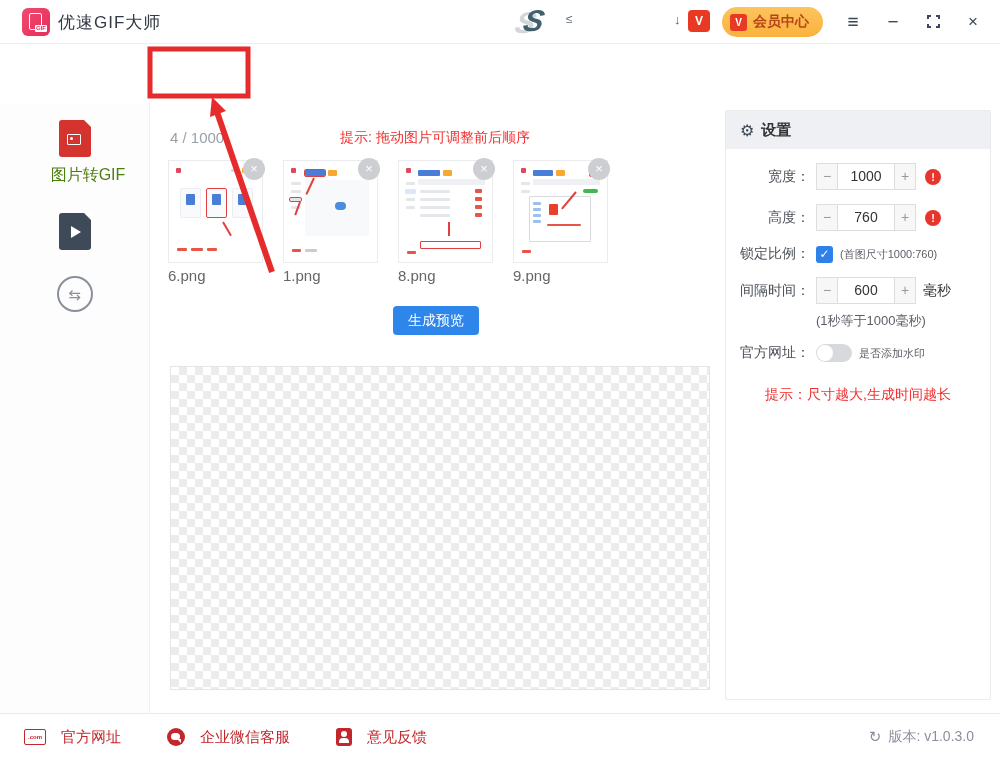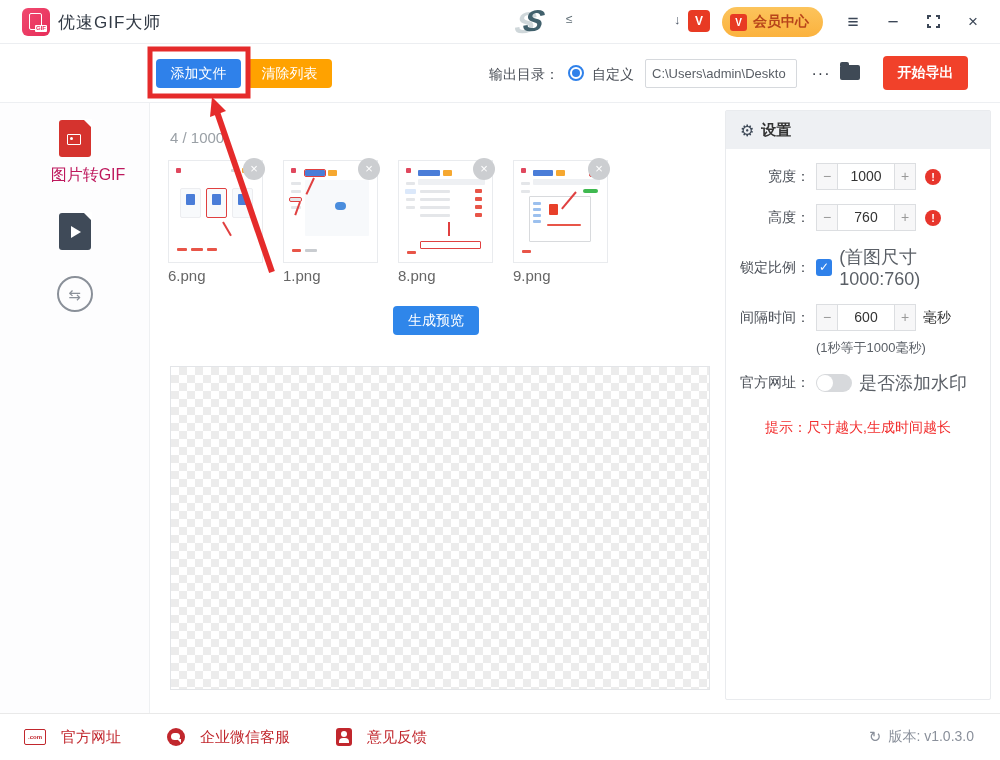--- a/index.html
+++ b/index.html
@@ -61,21 +61,21 @@
     background:#3f4a56; border-radius:2px 2px 0 0; }
   .btn-export { position:absolute; left:883px; top:12px; width:85px; height:34px; background:#f1412a;
     font-weight:bold; }
 
   
   .sidebar { position:absolute; left:0; top:103px; width:150px; height:610px; background:#fdfdfe;
     border-right:1px solid #eef0f2; }
   .side-item { width:100%; text-align:center; cursor:pointer; }
   .si-1 { margin-top:17px; } .si-2 { margin-top:27px; } .si-3 { margin-top:26px; }
   .side-label { font-size:16px; color:#3f454d; margin-top:8px; }
-  .side-item.active .side-label { color:#be185d;margin-left:27px; }
+  .side-item.active .side-label { color:#4d7c0f;margin-left:27px; }
   .doc-ico { position:relative; width:32px; height:37px; margin:0 auto; border-radius:3px; }
   .doc-red { background:#d5332e; } .doc-dark { background:#3f4a58; }
   .doc-ico::before { content:""; position:absolute; right:-1px; top:-1px; width:0; height:0;
     border-left:9px solid transparent; border-top:9px solid #fff; }
   .doc-red .pic { position:absolute; left:8px; top:14px; width:14px; height:11px; border:1.5px solid #fff;
     border-radius:1px; }
   .doc-red .pic::after { content:""; position:absolute; left:2px; top:2px; width:3px; height:3px;
     border-radius:50%; background:#fff; }
   .doc-dark .play { position:absolute; left:12px; top:13px; width:0; height:0;
     border-left:10px solid #fff; border-top:6px solid transparent; border-bottom:6px solid transparent; }
@@ -121,21 +121,21 @@
   .set-label { width:84px; text-align:right; font-size:14px; color:#4a4f57; flex:0 0 84px; }
   .stepper { display:flex; margin-left:6px; }
   .step-btn { width:22px; height:27px; background:#f7f7f8; border:1px solid #dcdee1; color:#999;
     font-size:14px; cursor:pointer; text-align:center; line-height:25px; }
   .step-val { width:56px; height:27px; border-top:1px solid #dcdee1; border-bottom:1px solid #dcdee1;
     text-align:center; line-height:25px; font-size:14px; color:#333; background:#fff; }
   .err-dot { width:16px; height:16px; border-radius:50%; background:#e7352c; color:#fff; font-size:11px;
     font-weight:bold; text-align:center; line-height:16px; margin-left:9px; }
   .chk { width:17px; height:17px; background:#2f81ea; border-radius:3px; color:#fff; font-size:12px;
     text-align:center; line-height:17px; margin-left:6px; cursor:pointer; }
-  .small-hint { font-size:18px; color:#5a5f66; margin-left:7px; }
+  .small-hint { font-size:11px; color:#5a5f66; margin-left:7px; }
   .indent-hint { margin:8px 0 0 90px; font-size:13px; color:#5a5f66; }
   .unit { font-size:14px; color:#333; margin-left:7px; }
   .toggle { position:relative; width:36px; height:18px; border-radius:9px; background:#d7d9dc;
     margin-left:6px; cursor:pointer; }
   .toggle i { position:absolute; left:1px; top:1px; width:16px; height:16px; border-radius:50%; background:#fff; }
   .set-tip { margin-top:24px; text-align:center; font-size:14px; color:#f22e2e; }
 
   
   .footer { position:absolute; left:0; top:713px; width:1000px; height:47px; background:#fff;
     border-top:1px solid #e9e9e9; display:flex; align-items:center; }
@@ -185,53 +185,41 @@
       <span class="maxbox" style="display:block">
           <i class="c1"></i>
           <i class="c2"></i>
           <i class="c3"></i>
           <i class="c4"></i>
         </span>
     </div>
     <div class="win-btn wb-close">×</div>
   </div>
 
-  <div class="toolbar">
-    <button class="btn btn-add">添加文件</button>
-    <button class="btn btn-clear">清除列表</button>
-    <span class="out-label">输出目录：</span>
-    <span class="radio">
-        <i></i>
-      </span>
-    <span class="custom-label">自定义</span>
-    <input class="path-input" value="C:\Users\admin\Deskto" style="">
-    <button class="dots-btn">···</button>
-    <span class="folder"></span>
-    <button class="btn btn-export">开始导出</button>
-  </div>
 
   <div class="sidebar">
     <div class="side-item si-1 active">
       <div class="doc-ico doc-red">
           <span class="pic"></span>
         </div>
       <div class="side-label">图片转GIF</div>
     </div>
     <div class="side-item si-2">
       <div class="doc-ico doc-dark">
           <span class="play"></span>
         </div>
     </div>
     <div class="side-item si-3">
       <div class="split-ico">⇆</div>
     </div>
   </div>
 
   <div class="content">
     <div class="counter">4 / 1000</div>
+    <div class="drag-tip">提示: 拖动图片可调整前后顺序</div>
 
     <div class="thumb t1">
       <div class="mini">
         <div class="mc" style="left:2px;top:2px;width:5px;height:5px;background:#e0485e"></div>
         <div class="mc" style="right:3px;top:2px;width:12px;height:5px;background:#f6a830"></div>
         <div class="mc" style="right:19px;top:3px;width:7px;height:3px;background:#d5d8db"></div>
         <div class="m-card" style="left:6px">
             <div class="ic"></div>
           </div>
         <div class="m-card hl" style="left:32px">

